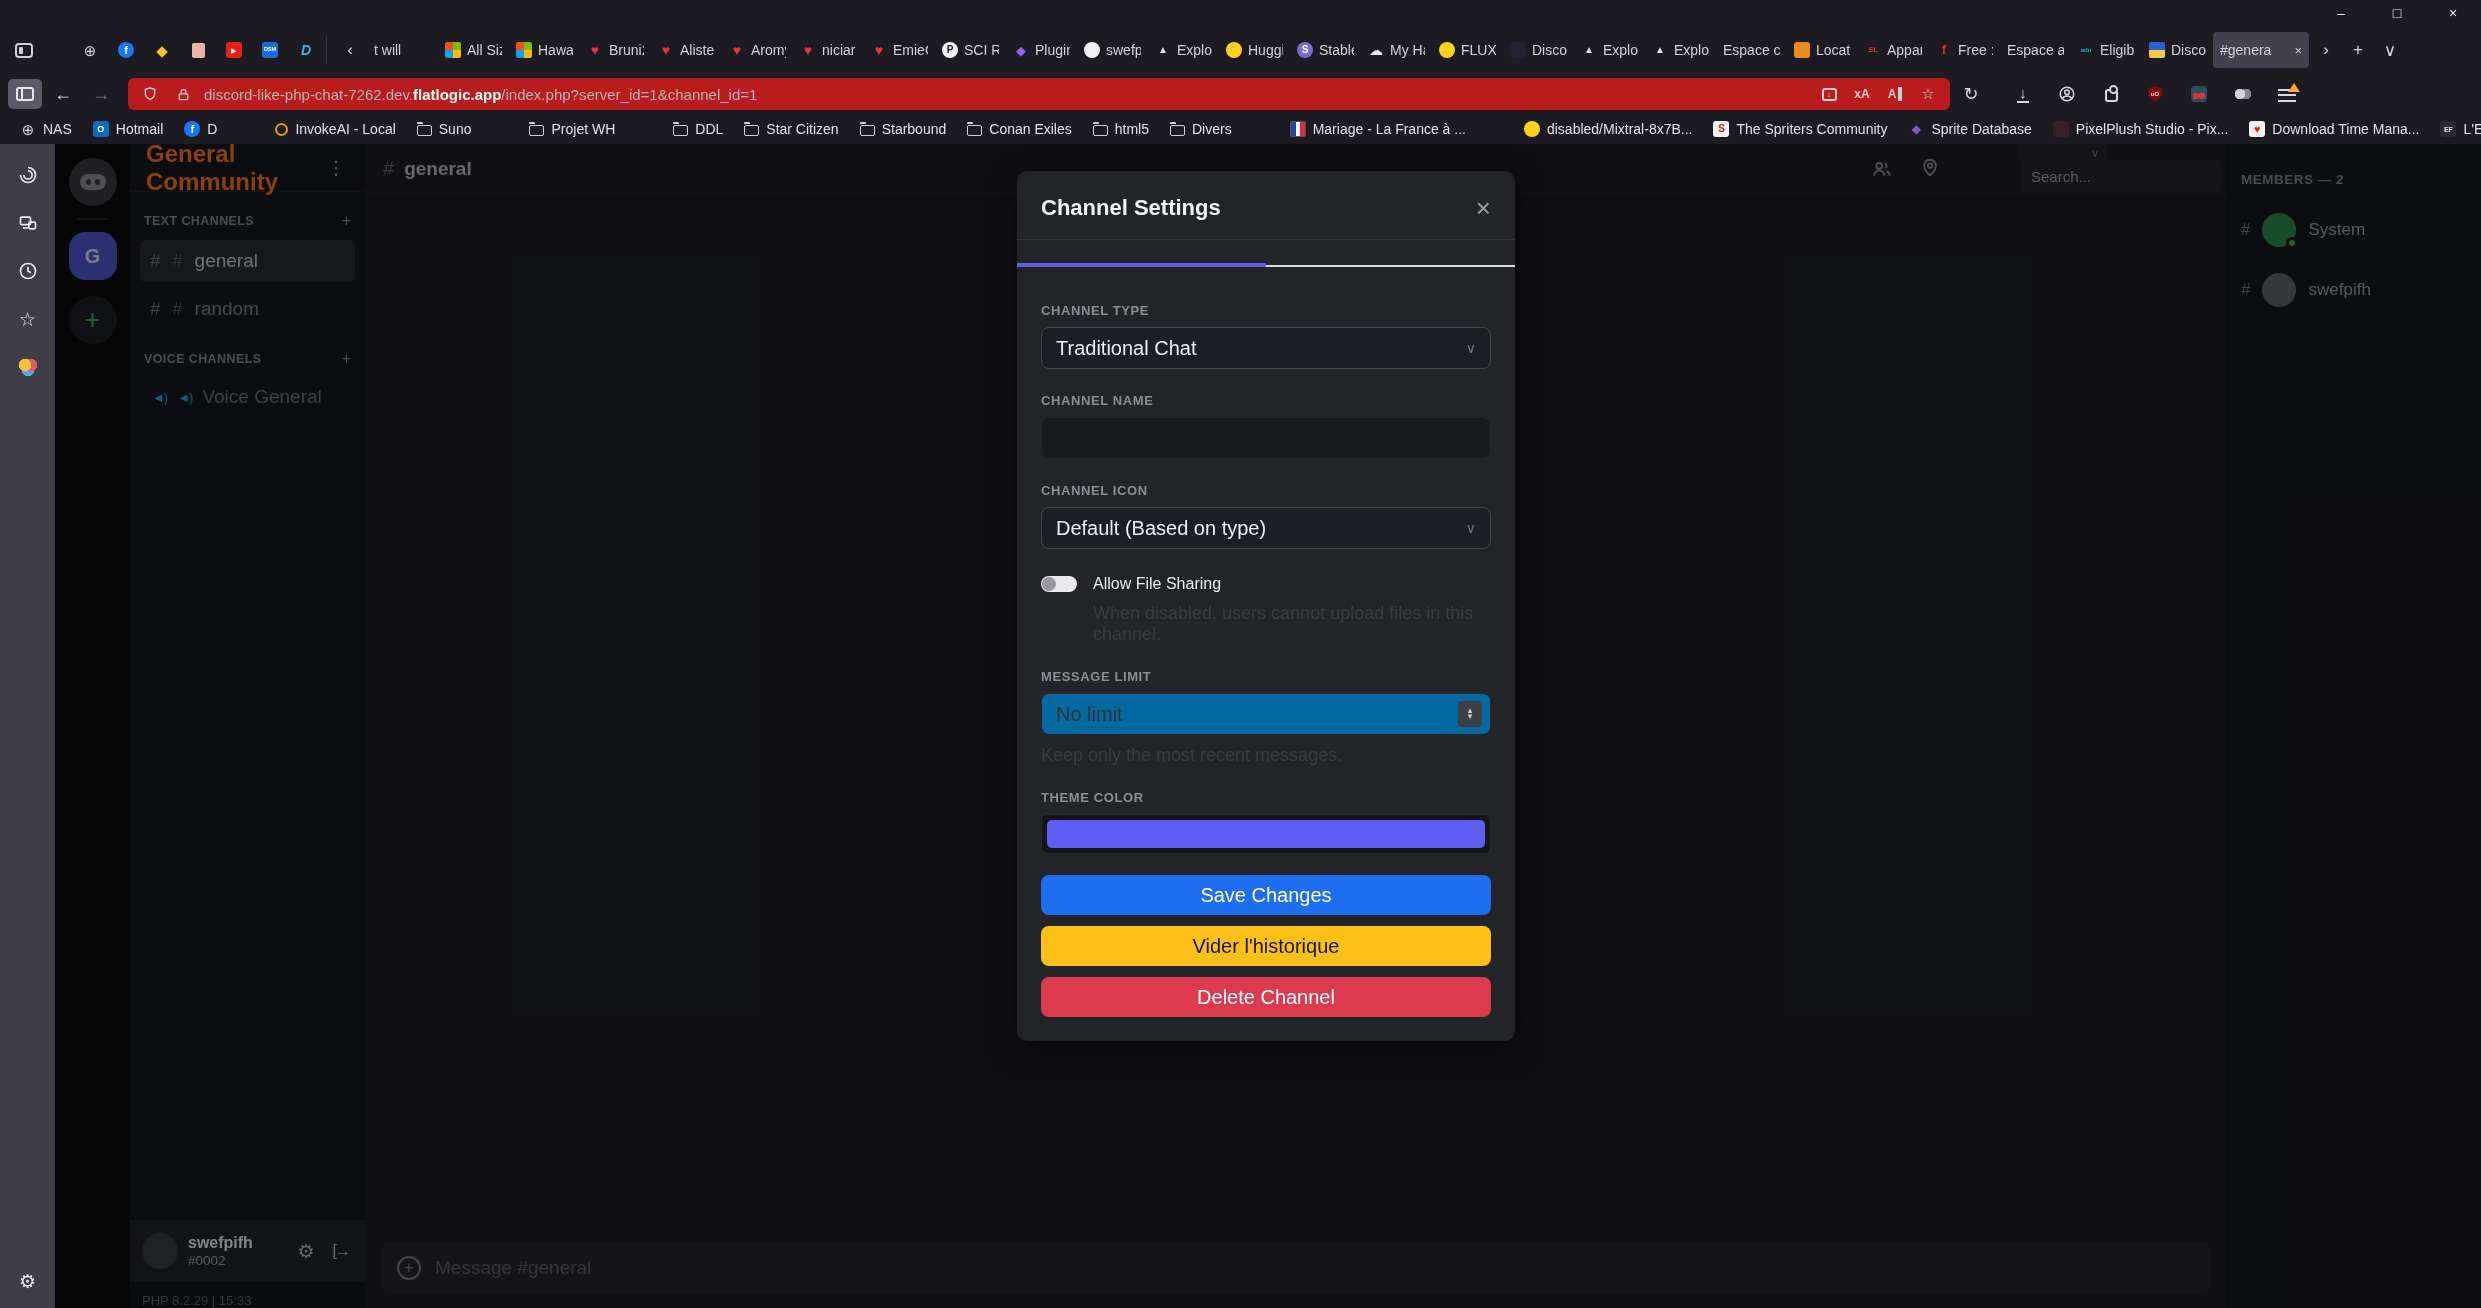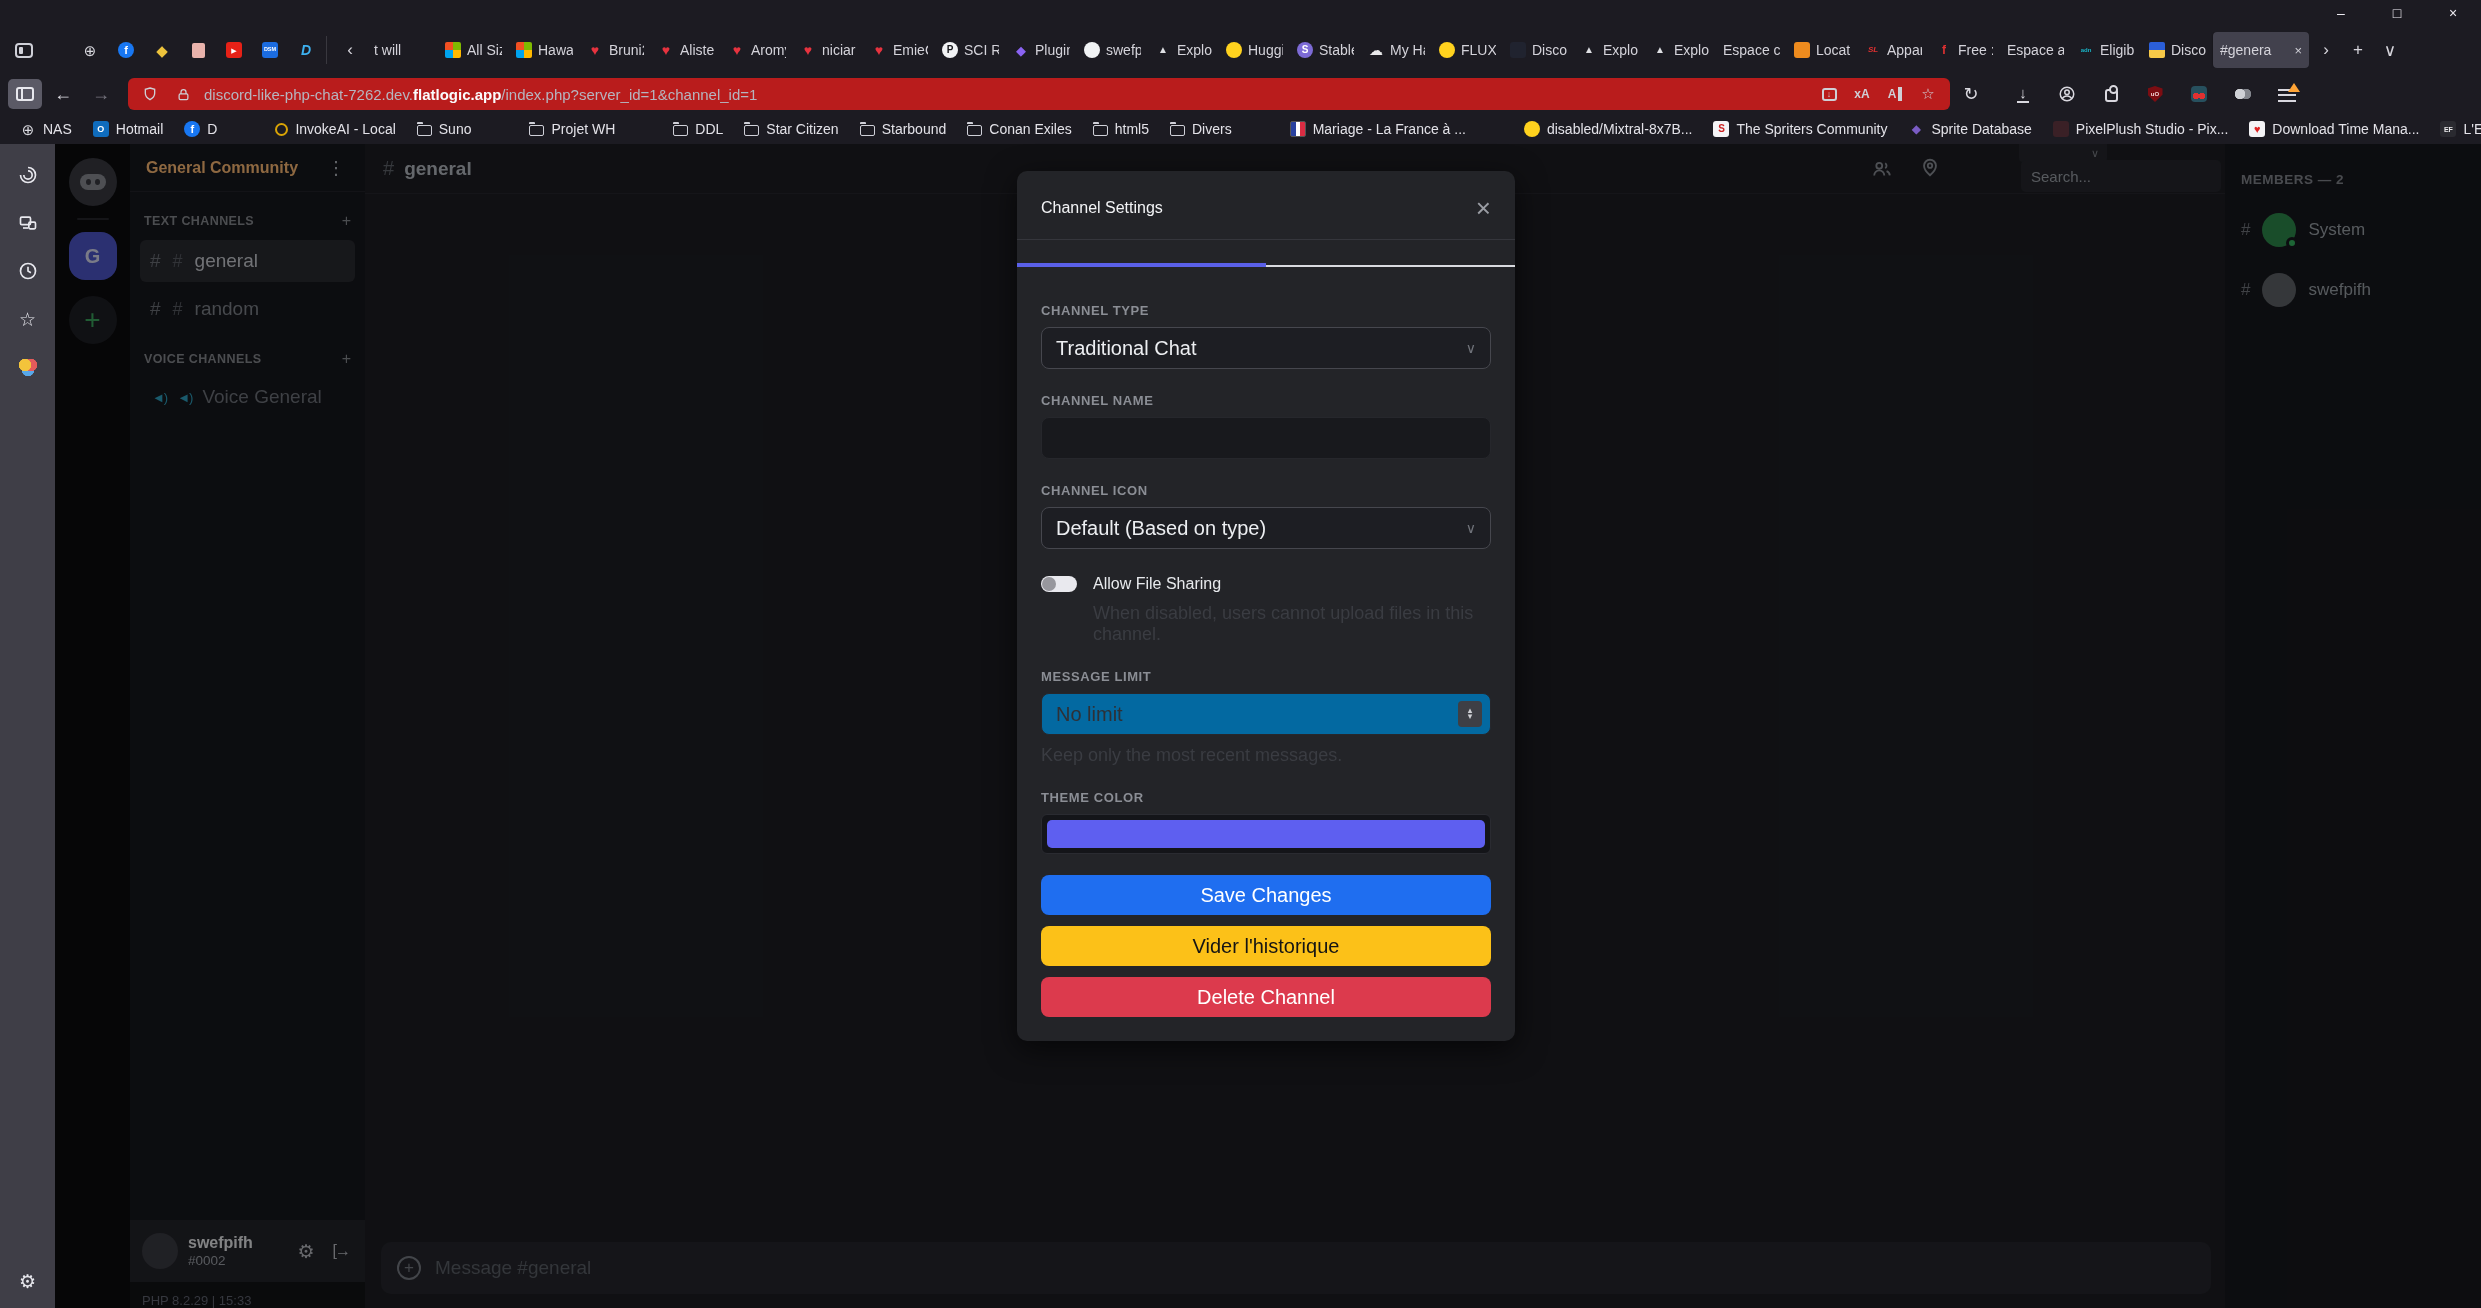--- a/index.html
+++ b/index.html
@@ -107,21 +107,21 @@
   .discord-face::before,.discord-face::after{content:"";position:absolute;top:5px;width:5px;height:6px;border-radius:50%;background:#393a41}
   .discord-face::before{left:6px}.discord-face::after{right:6px}
   .rail-divider{width:32px;height:2px;background:#26272c;border-radius:1px;margin:12px 0}
   .rail-server{width:48px;height:48px;border-radius:16px;background:#4d56c9;color:#dadcf1;font-size:20px;font-weight:bold;
     display:flex;align-items:center;justify-content:center}
   .rail-add{width:48px;height:48px;border-radius:50%;background:#1e1f24;color:#3ba55d;font-size:28px;font-weight:300;
     display:flex;align-items:center;justify-content:center;margin-top:16px}
   
   .channels{width:235px;background:#17181d;display:flex;flex-direction:column;flex:none}
   .ch-header{height:48px;display:flex;align-items:center;justify-content:space-between;padding:0 16px;border-bottom:1px solid #22232a}
-  .ch-server-name{font-size:16px;font-weight:bold;color:#fdba74}
+  .ch-server-name{font-size:24px;font-weight:bold;color:#f97316}
   .kebab{color:#b5bac1;font-size:18px;padding:0 4px}
   .section-row{display:flex;align-items:center;justify-content:space-between;padding:20px 14px 4px}
   .section-label{font-size:12.5px;font-weight:bold;letter-spacing:.4px;color:#87898f}
   .section-add{color:#87898f;font-size:16px}
   .channel-item{height:42px;margin:6px 10px 0;display:flex;align-items:center;gap:12px;padding:0 10px;border-radius:6px;
     font-size:19px;color:#7e828a}
   .channel-item.active{background:#2a2b31;color:#c9ccd2}
   .ch-hash{color:#6d7078;font-size:19px}
   .ch-hash2{color:#585b63;font-size:18px}
   .voice-item{margin-top:14px;padding:0 22px;display:flex;align-items:center;gap:10px;font-size:19px;color:#6f737b}
@@ -159,21 +159,21 @@
   .members-title{font-size:13.5px;font-weight:bold;letter-spacing:.5px;color:#83868d}
   .member-row{margin-top:26px;display:flex;align-items:center;gap:12px}
   .member-prefix{color:#70747c;font-size:17px}
   .member-avatar{width:34px;height:34px;border-radius:50%;position:relative;flex:none}
   .member-status{position:absolute;right:-2px;bottom:-2px;width:12px;height:12px;border-radius:50%;background:#35b55f;border:3px solid #17181d}
   .member-name{font-size:17px;color:#9aa0a7}
   
   .modal{position:absolute;left:1017px;top:27px;width:498px;z-index:10;background:#232428;border-radius:10px;
     box-shadow:0 8px 30px rgba(0,0,0,.6);padding:0 0 24px}
   .m-head{display:flex;align-items:center;justify-content:space-between;padding:24px 24px 18px}
-  .m-title{font-size:16px;font-weight:normal;color:#f3f4f6}
+  .m-title{font-size:22px;font-weight:bold;color:#f3f4f6}
   .m-close{font-size:26px;color:#9a9da4;line-height:1}
   .m-tabs{display:flex;border-top:1px solid #35363c}
   .m-tab{flex:1;text-align:center;padding:13px 0 12px;font-size:18.5px;color:#e9eaee;border-bottom:2px solid #d9dadf}
   .m-tab.active{border-bottom:4px solid #5a60e8;padding-bottom:10px}
   .m-body{padding:12px 24px 0}
   .f-label{font-size:13px;font-weight:bold;letter-spacing:.6px;color:#8b8e95;margin:24px 0 9px}
   .f-select{height:42px;background:#1d1e23;border:1px solid #46474e;border-radius:8px;display:flex;align-items:center;
     justify-content:space-between;padding:0 14px;font-size:20px;color:#eceef1}
   .f-chevron{color:#6f7279;font-size:14px}
   .f-input{width:100%;height:42px;background:#18191d;border:1px solid #26272c;border-radius:8px;color:#eceef1;

